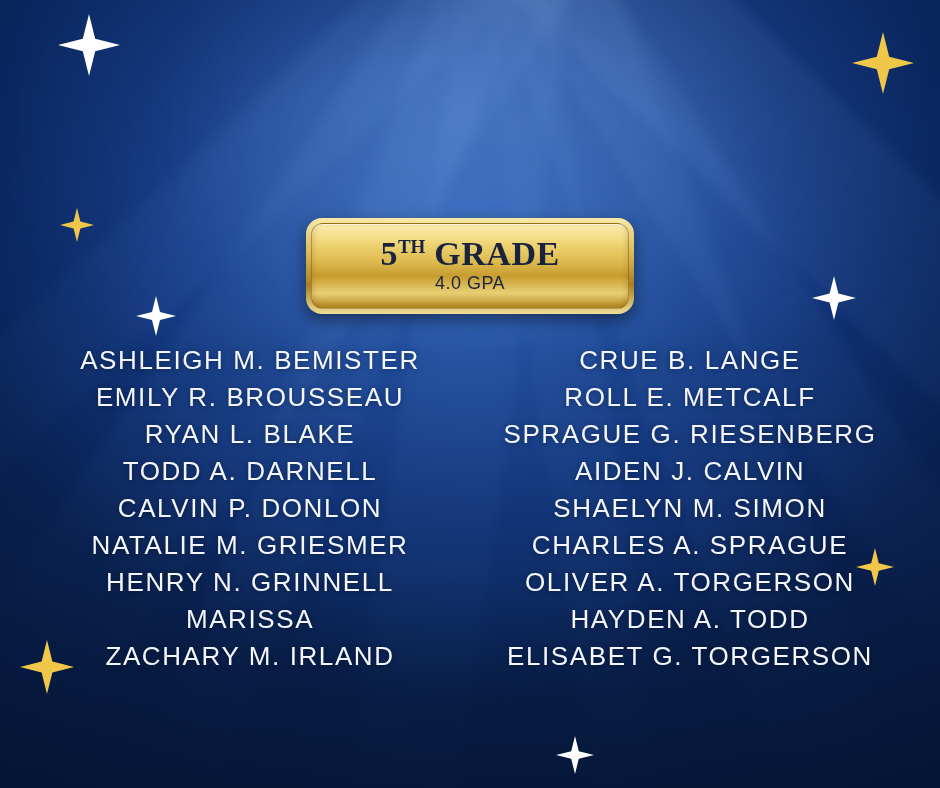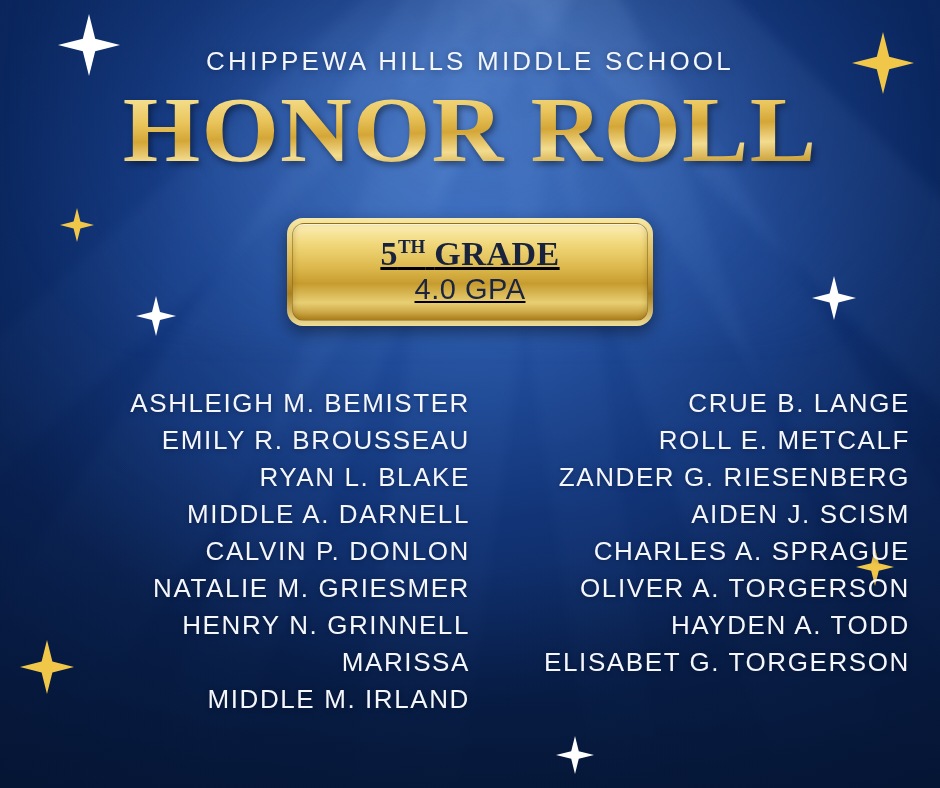--- a/index.html
+++ b/index.html
@@ -121,22 +121,21 @@
     filter: drop-shadow(2px 3px 3px rgba(0,0,0,0.45));
     transform: scaleX(1.06);
   }
 
   
   .plaque-wrap {
     position: absolute;
     top: 218px;
     left: 50%;
     transform: translateX(-50%);
-    width: 366px;
-    text-decoration: underline;
+    width: 328px;
   }
   .plaque {
     position: relative;
     border-radius: 16px;
     padding: 5px;
     background: linear-gradient(180deg, #f7e9a8 0%, #d8b44e 40%, #a9801f 70%, #efdd96 100%);
     box-shadow: 0 6px 16px rgba(0,0,0,0.45);
   }
   .plaque-inner {
     border-radius: 12px;
@@ -161,38 +160,37 @@
     line-height: 1.05;
   }
   .grade-line .sup {
     font-size: 19px;
     vertical-align: super;
     letter-spacing: 0;
   }
   .gpa-line {
     margin-top: 1px;
     font-family: "Liberation Sans", sans-serif;
-    font-size: 29px;
+    font-size: 18px;
     letter-spacing: 0.5px;
     color: #1b2440;
   }
 
   
   .names {
     position: absolute;
     top: 342px;
     left: 0;
     width: 100%;
     display: flex;
     justify-content: center;
   }
   .col {
     width: 440px;
-    text-align: right;
-    margin-top: 43px;
+    text-align: center;
   }
   .name {
     font-family: "Liberation Sans", sans-serif;
     font-size: 26px;
     letter-spacing: 1.6px;
     color: #f4f7ff;
     line-height: 37px;
     white-space: nowrap;
     text-shadow: 0 1px 5px rgba(0,0,0,0.35);
   }
@@ -237,54 +235,51 @@
         <div class="shape"></div>
       </div>
       <div class="star" style="left: 20px; top: 640px; width: 54px; height: 54px; color: rgb(241, 199, 74);">
         <div class="shape"></div>
       </div>
       <div class="star" style="left: 556px; top: 736px; width: 38px; height: 38px; color: rgb(255, 255, 255);">
         <div class="shape"></div>
       </div>
     </div>
 
-  <div class="header">
-    <div class="school-name">CHIPPEWA HILLS MIDDLE SCHOOL</div>
-    <div class="honor-roll">HONOR ROLL</div>
-  </div>
 
   <div class="plaque-wrap">
     <div class="plaque">
       <div class="plaque-inner">
         <div class="grade-line">
           <span>5</span><span class="sup">TH</span>
           <span>GRADE</span>
         </div>
         <div class="gpa-line">4.0 GPA</div>
       </div>
     </div>
   </div>
 
   <div class="names">
     <div class="col" id="col-0">
         <div class="name">ASHLEIGH M. BEMISTER</div>
         <div class="name">EMILY R. BROUSSEAU</div>
         <div class="name">RYAN L. BLAKE</div>
-        <div class="name">MIDDLE A. DARNELL</div>
+        <div class="name">TODD A. DARNELL</div>
         <div class="name">CALVIN P. DONLON</div>
         <div class="name">NATALIE M. GRIESMER</div>
         <div class="name">HENRY N. GRINNELL</div>
         <div class="name">MARISSA</div>
-        <div class="name">MIDDLE M. IRLAND</div>
+        <div class="name">ZACHARY M. IRLAND</div>
       </div>
     <div class="col" id="col-1">
         <div class="name">CRUE B. LANGE</div>
         <div class="name">ROLL E. METCALF</div>
-        <div class="name">ZANDER G. RIESENBERG</div>
-        <div class="name">AIDEN J. SCISM</div>
+        <div class="name">SPRAGUE G. RIESENBERG</div>
+        <div class="name">AIDEN J. CALVIN</div>
+        <div class="name">SHAELYN M. SIMON</div>
         <div class="name">CHARLES A. SPRAGUE</div>
         <div class="name">OLIVER A. TORGERSON</div>
         <div class="name">HAYDEN A. TODD</div>
         <div class="name">ELISABET G. TORGERSON</div>
       </div>
   </div>
 
 </div>
 
 </body></html>

